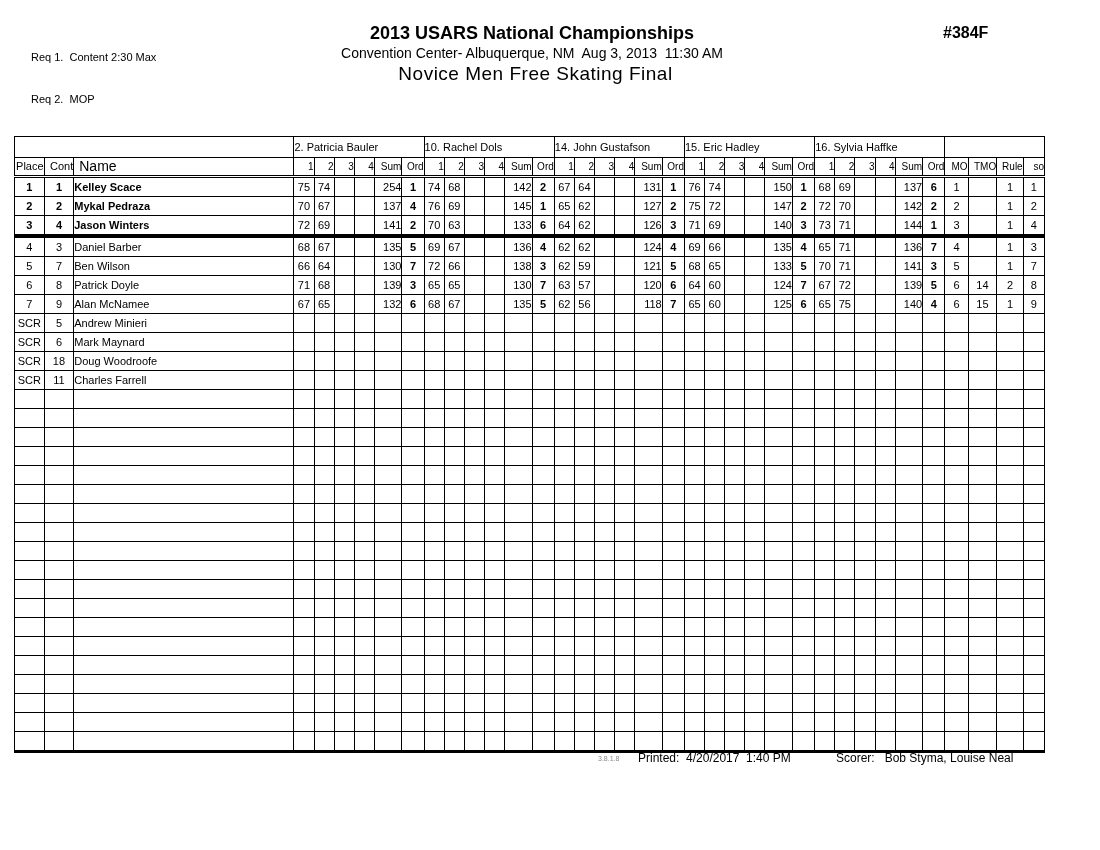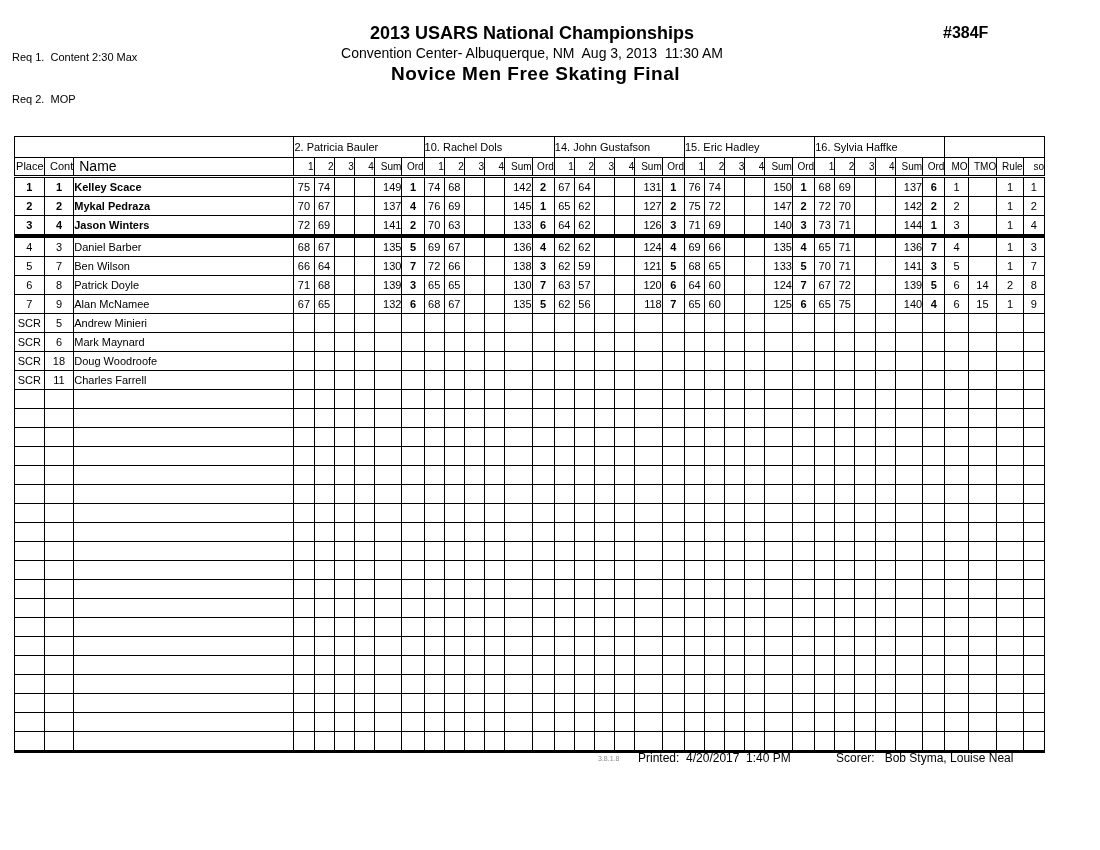--- a/index.html
+++ b/index.html
@@ -1,24 +1,24 @@
 <!DOCTYPE html>
 <html><head>
 <meta charset="utf-8">
 <style>
   html,body { margin:0; padding:0; }
   body {
     width:1100px; height:850px; background:#ffffff; position:relative;
     font-family:"Liberation Sans", sans-serif; color:#000;
   }
-  .req-block { position:absolute; left:12px; top:22px; font-size:11px; line-height:14px; white-space:pre; }
+  .req-block { position:absolute; left:31px; top:22px; font-size:11px; line-height:14px; white-space:pre; }
   .hdr-center { position:absolute; left:0; top:23px; width:1064px; text-align:center; }
   .title  { font-size:18px; font-weight:bold; line-height:20px; }
   .venue  { font-size:14px; line-height:20px; white-space:pre; }
-  .event  { font-size:19px; font-weight:bold; line-height:22px; letter-spacing:0.5px;padding-left:7px; }
+  .event  { font-size:19px; font-weight:normal; line-height:22px; letter-spacing:0.5px;padding-left:7px; }
   .report { font-size:16px; line-height:23px; }
   .hdr-num { position:absolute; left:943px; top:24px; font-size:16px; font-weight:bold;text-align:right; }
 
   table.summary {
     position:absolute; left:14px; top:136px;
     border-collapse:collapse; table-layout:fixed; width:1031px;
     font-family:"Liberation Sans", sans-serif;
   }
   table.summary td {
     border:1px solid #000; padding:0; height:18px; font-size:11px; line-height:18px;
@@ -153,21 +153,21 @@
           <td>so</td>
         </tr>
         <tr class="bold3">
           <td class="pc">1</td>
           <td class="pc">1</td>
           <td class="nm">Kelley Scace</td>
           <td class="sc">75</td>
           <td class="sc">74</td>
           <td class="sc"></td>
           <td class="sc"></td>
-          <td class="sum">149</td>
+          <td class="sum">254</td>
           <td class="ord">1</td>
           <td class="sc">74</td>
           <td class="sc">68</td>
           <td class="sc"></td>
           <td class="sc"></td>
           <td class="sum">142</td>
           <td class="ord">2</td>
           <td class="sc">67</td>
           <td class="sc">64</td>
           <td class="sc"></td>

